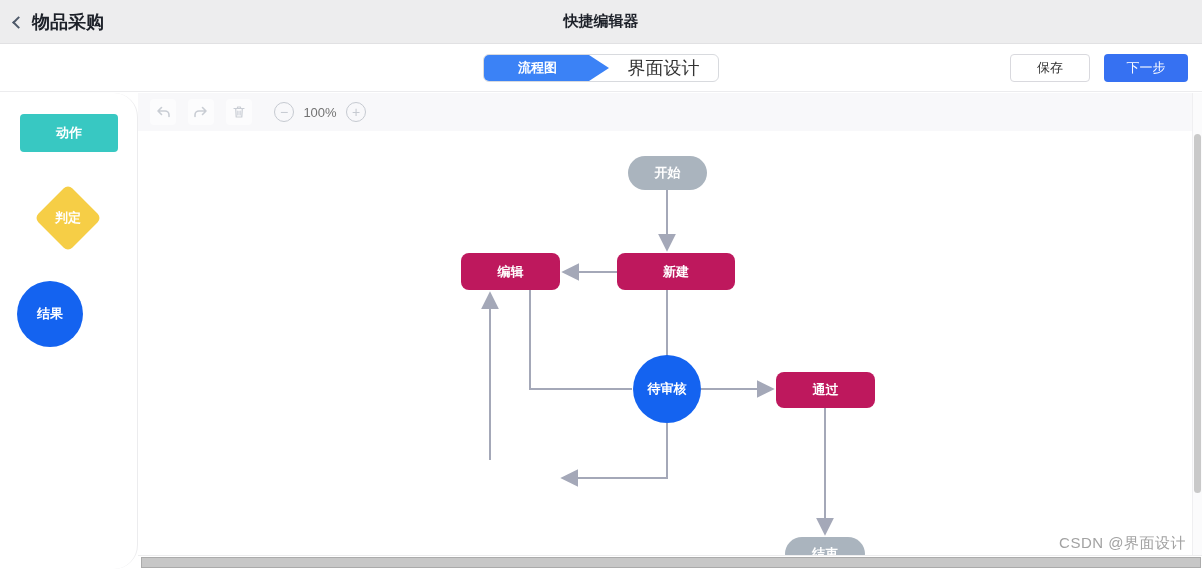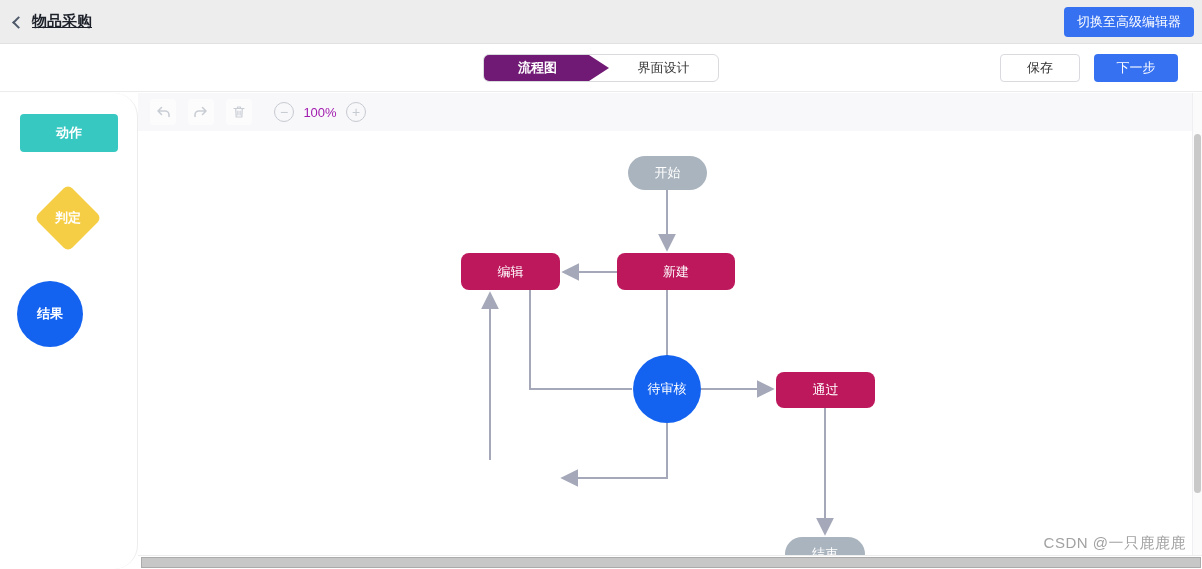--- a/index.html
+++ b/index.html
@@ -5,39 +5,39 @@
   * { box-sizing: border-box; margin: 0; padding: 0; }
   html,body { width:1202px; height:569px; overflow:hidden;
     font-family:"Liberation Sans", sans-serif; background:#fff; position:relative; }
 
   
   .topbar { height:44px; background:#ededee; border-bottom:1px solid #e1e1e3;
     display:flex; align-items:center; padding:0 8px 0 14px; position:relative; }
   .back-group { display:flex; align-items:center; gap:9px; cursor:pointer; z-index:2; }
   .back-chev { width:9px; height:9px; border-left:2px solid #4e5969; border-bottom:2px solid #4e5969;
     transform:rotate(45deg); margin-top:1px; }
-  .back-label { font-size:15px; font-weight:bold; color:#1d2129;text-decoration:underline; }
+  .back-label { font-size:18px; font-weight:bold; color:#1d2129; }
   .topbar-title { position:absolute; left:0; right:0; text-align:center;
     font-size:15px; font-weight:bold; color:#1d2129; }
   .switch-btn { margin-left:auto; z-index:2; background:#3671f2; color:#fff; border:none;
     font-size:13px; padding:6px 13px; border-radius:4px; cursor:pointer;
     font-family:"Liberation Sans", sans-serif; }
 
   
   .subbar { height:48px; background:#fff; border-bottom:1px solid #ececee;
     display:flex; align-items:center; position:relative; }
   .tab-group { position:absolute; left:50%; transform:translateX(-50%); top:10px;
     width:236px; height:28px; border:1px solid #d8dade; border-radius:6px;
     background:#fff; display:flex; overflow:hidden; }
-  .tab-active { width:125px; background:#701a75; color:#fff; font-size:13px; font-weight:bold;
+  .tab-active { width:125px; background:#3b82f6; color:#fff; font-size:13px; font-weight:bold;
     display:flex; align-items:center; justify-content:center; padding-right:18px;
     clip-path:polygon(0 0, 84% 0, 100% 50%, 84% 100%, 0 100%); cursor:pointer; }
   .tab-inactive { flex:1; display:flex; align-items:center; justify-content:center;
-    font-size:13px; color:#333; cursor:pointer; }
-  .subbar-right { margin-left:auto; display:flex; gap:14px; padding-right:24px; }
+    font-size:18px; color:#333; cursor:pointer; }
+  .subbar-right { margin-left:auto; display:flex; gap:14px; padding-right:14px; }
   .save-btn { width:80px; height:28px; background:#fff; border:1px solid #d9d9de;
     border-radius:4px; font-size:13px; color:#333; cursor:pointer;
     font-family:"Liberation Sans", sans-serif; }
   .next-btn { width:84px; height:28px; background:#3671f2; border:none;
     border-radius:4px; font-size:13px; color:#fff; cursor:pointer;
     font-family:"Liberation Sans", sans-serif; }
 
   
   .main { position:absolute; top:93px; left:0; right:0; bottom:0; display:flex; }
 
@@ -54,25 +54,25 @@
     background:#1463f0; border-radius:50%; display:flex; align-items:center; justify-content:center; cursor:pointer; }
 
   
   .canvas { flex:1; position:relative; background:#fff; overflow:hidden; }
   .strip { height:38px; background:#f8f8fa; display:flex; align-items:center; padding-left:12px; }
   .tool { width:26px; height:26px; margin-right:12px; background:#fcfcfd; border-radius:4px;
     display:flex; align-items:center; justify-content:center; cursor:pointer; }
   .zoom-btn { width:20px; height:20px; border:1.4px solid #c6cad1; border-radius:50%;
     color:#c6cad1; font-size:14px; line-height:16px; text-align:center; cursor:pointer;
     display:flex; align-items:center; justify-content:center; margin-right:8px; }
-  .zoom-label { font-size:13px; color:#a21caf; margin-right:8px; min-width:36px; text-align:center; }
+  .zoom-label { font-size:13px; color:#737373; margin-right:8px; min-width:36px; text-align:center; }
 
   
   .node { position:absolute; display:flex; align-items:center; justify-content:center;
-    color:#fff; font-size:13px; font-weight:normal; cursor:pointer; z-index:2; }
+    color:#fff; font-size:13px; font-weight:bold; cursor:pointer; z-index:2; }
   .n-pill  { background:#aab4be; border-radius:17px; }
   .n-rect  { background:#be185d; border-radius:8px; }
   .n-circle{ background:#1463f0; border-radius:50%; }
 
   .edges { position:absolute; left:0; top:0; z-index:1; }
 
   .watermark { position:absolute; right:16px; top:441px; z-index:6;
     font-size:15px; color:#a2a2a2; letter-spacing:0.5px; }
 
   
@@ -86,21 +86,21 @@
     background:#c9c9c9; border-radius:4px; cursor:pointer; }
 </style>
 </head>
 <body>
 
 <header class="topbar">
   <div class="back-group">
     <span class="back-chev"></span>
     <span class="back-label">物品采购</span>
   </div>
-  <button class="switch-btn">切换至高级编辑器</button>
+  <div class="topbar-title">快捷编辑器</div>
 </header>
 
 <div class="subbar">
   <div class="tab-group">
     <div class="tab-active">流程图</div>
     <div class="tab-inactive">界面设计</div>
   </div>
   <div class="subbar-right">
     <button class="save-btn">保存</button>
     <button class="next-btn">下一步</button>
@@ -173,21 +173,21 @@
       <polyline points="687,315 687,440" fill="none" stroke="#a4a8b8" stroke-width="2" marker-end="url(#arr)"></polyline>
     </svg>
 
     <div class="node n-pill" style="left:490px; top:63px; width:79px; height:34px;">开始</div>
     <div class="node n-rect" style="left:479px; top:160px; width:118px; height:37px;">新建</div>
     <div class="node n-rect" style="left:323px; top:160px; width:99px; height:37px;">编辑</div>
     <div class="node n-circle" style="left:495px; top:262px; width:68px; height:68px;">待审核</div>
     <div class="node n-rect" style="left:638px; top:279px; width:99px; height:36px;">通过</div>
     <div class="node n-pill" style="left:647px; top:444px; width:80px; height:34px;">结束</div>
 
-    <div class="watermark">CSDN @一只鹿鹿鹿</div>
+    <div class="watermark">CSDN @界面设计</div>
 
     <div class="hscroll">
       <div class="hthumb"></div>
     </div>
     <div class="vscroll">
       <div class="vthumb"></div>
     </div>
 
   </div>
 </div>

